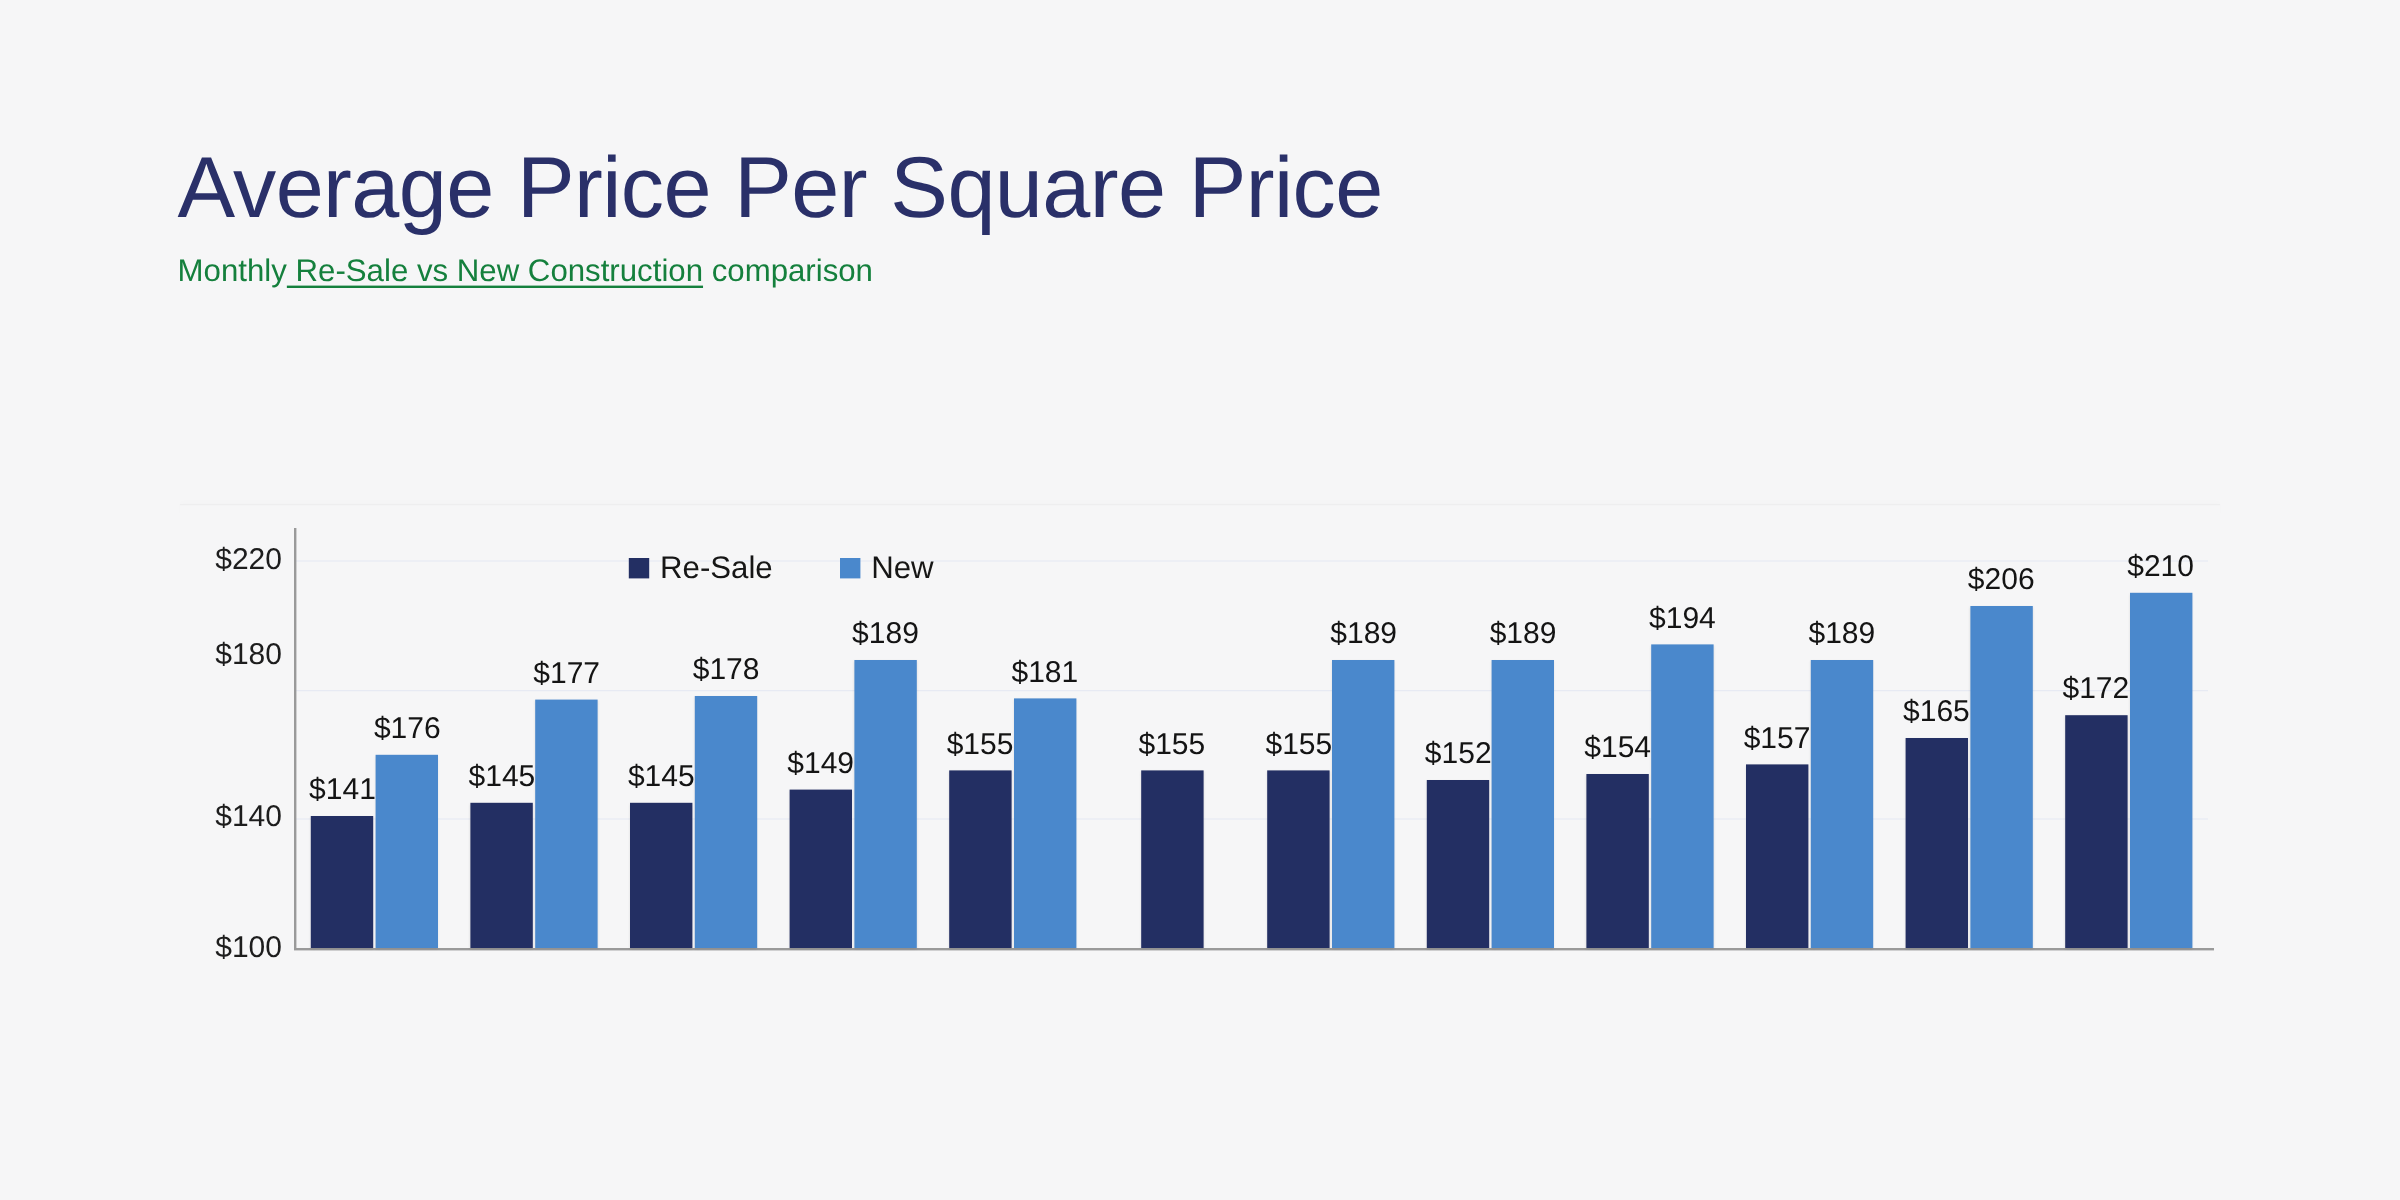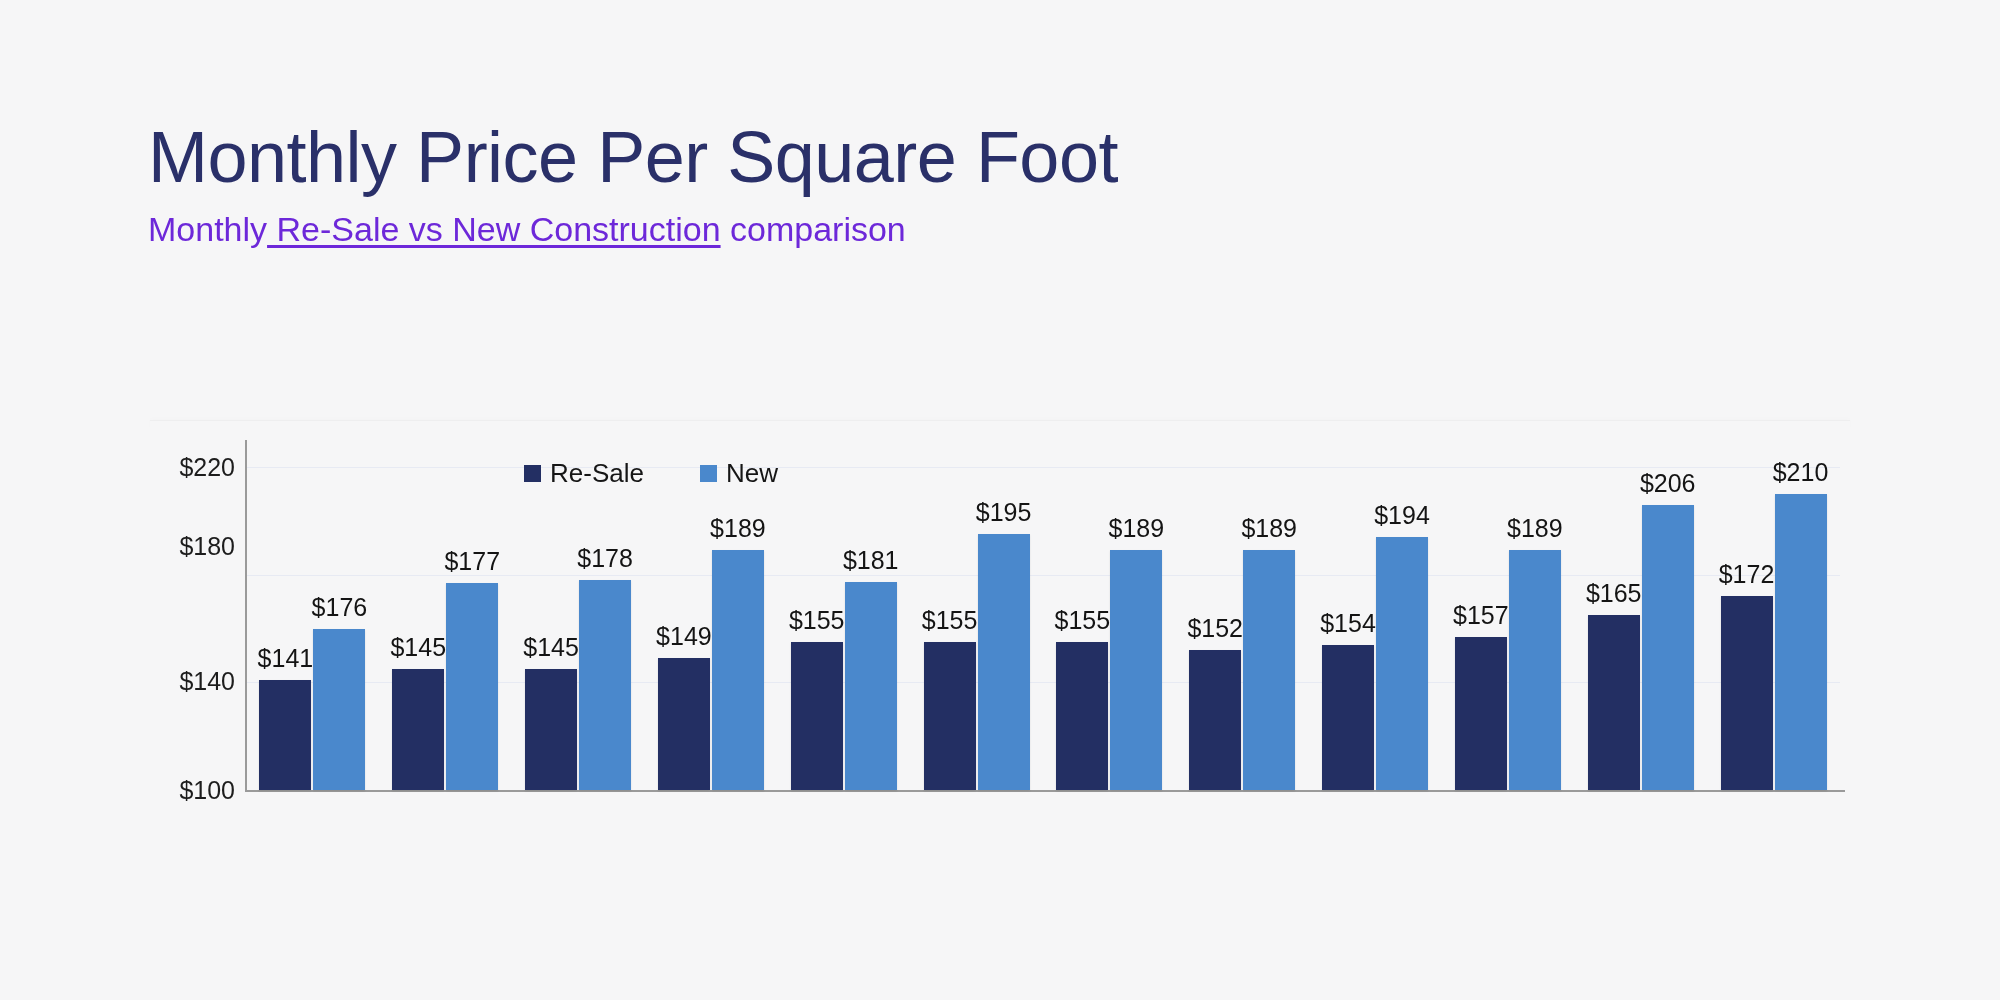--- a/index.html
+++ b/index.html
@@ -26,22 +26,22 @@
     font-size: 72px;
     font-weight: 400;
     color: #2a3069;
     letter-spacing: -0.5px;
     line-height: 1.05;
     margin: 0;
     white-space: nowrap;
   }
   #chart-subtitle {
     margin-top: 14px;
-    font-size: 34px;
-    color: #6d28d9;
+    font-size: 26px;
+    color: #15803d;
     font-weight: 400;
     white-space: nowrap;
   }
   #chart-subtitle .underlined {
     text-decoration: underline;
     text-underline-offset: 4px;
   }
 
   
   #chart-panel {
@@ -175,21 +175,21 @@
     text-align: center;
     font-size: 25px;
     color: #141414;
     white-space: nowrap;
   }
 </style>
 </head>
 <body>
 
 <div id="header">
-  <h1 id="chart-title">Monthly Price Per Square Foot</h1>
+  <h1 id="chart-title">Average Price Per Square Price</h1>
   <div id="chart-subtitle"><span>Monthly</span><span class="underlined"> Re-Sale vs New Construction</span><span> comparison</span></div>
 </div>
 
 <div id="chart-panel"></div>
 
 <div id="plot-wrap">
   <div id="gridlines">
       <div class="gridline" style="top: 682.308px;"></div>
       <div class="gridline" style="top: 574.615px;"></div>
       <div class="gridline" style="top: 466.923px;"></div>
@@ -252,23 +252,20 @@
           <span class="bar-label">$155</span>
         </div>
         <div class="bar newc" style="height: 208px;">
           <span class="bar-label">$181</span>
         </div>
       </div>
       <div class="group">
         <div class="bar resale" style="height: 148.077px;">
           <span class="bar-label">$155</span>
         </div>
-        <div class="bar newc" style="height: 255.769px;">
-          <span class="bar-label">$195</span>
-        </div>
       </div>
       <div class="group">
         <div class="bar resale" style="height: 148.077px;">
           <span class="bar-label">$155</span>
         </div>
         <div class="bar newc" style="height: 239.615px;">
           <span class="bar-label">$189</span>
         </div>
       </div>
       <div class="group">

